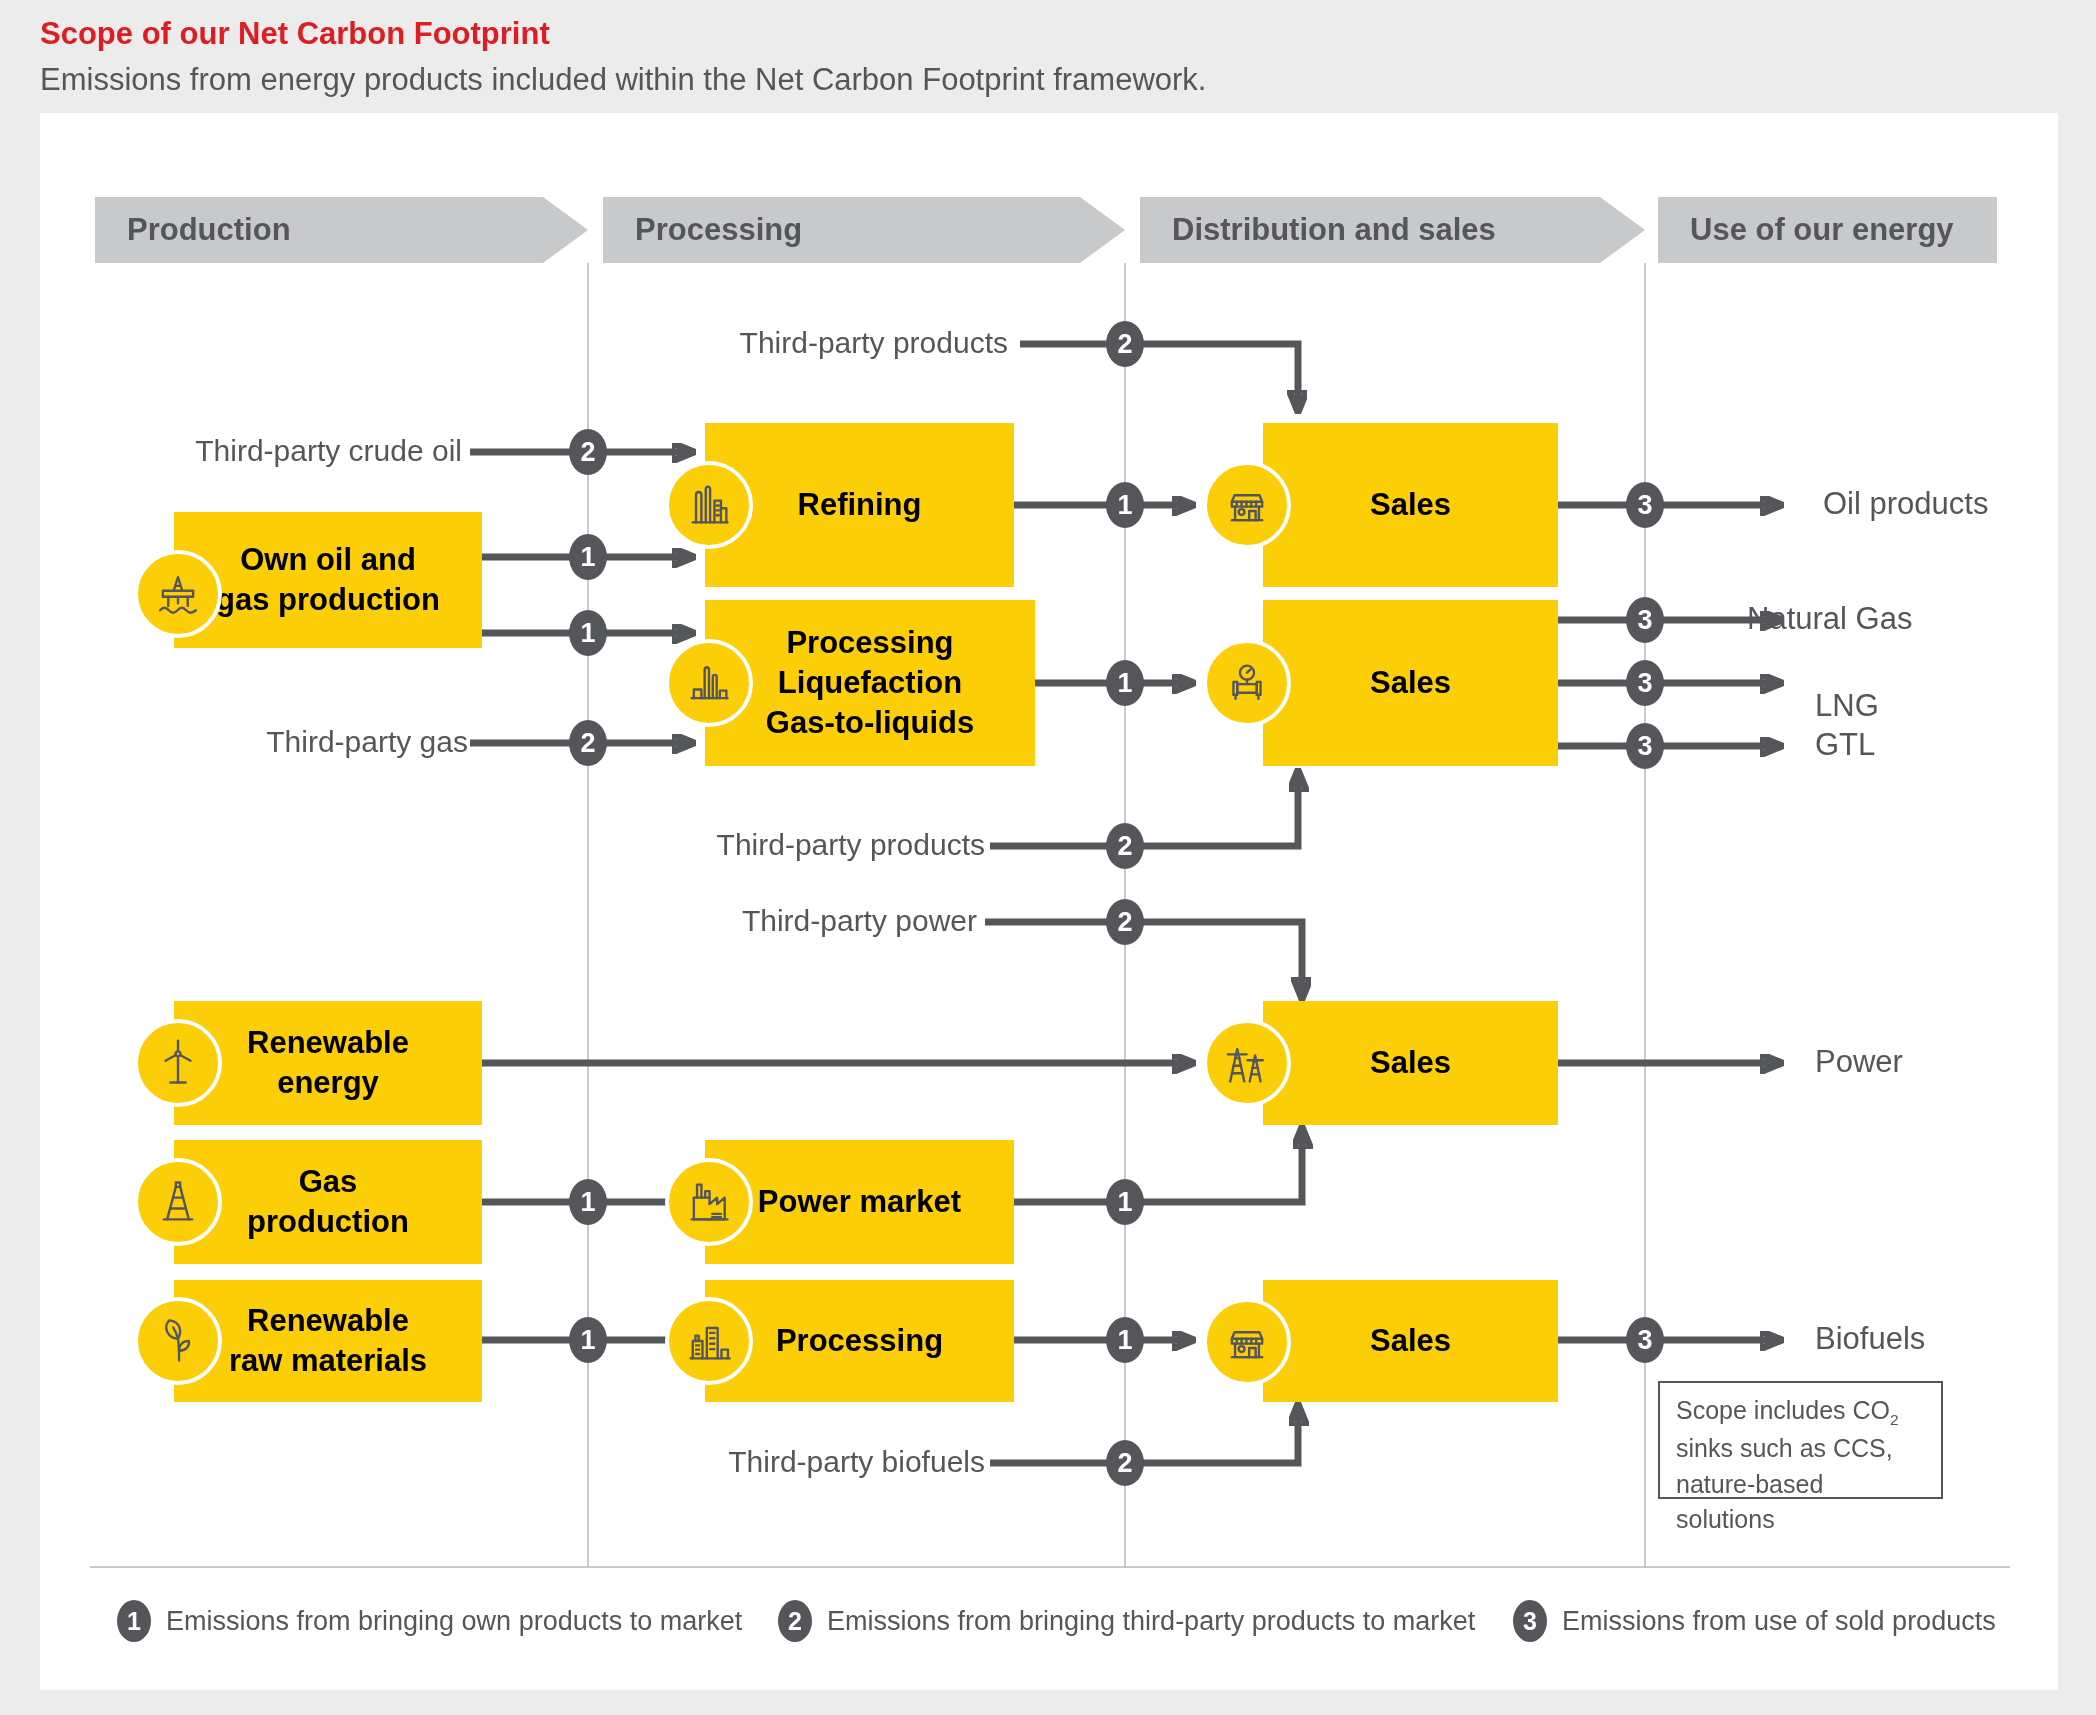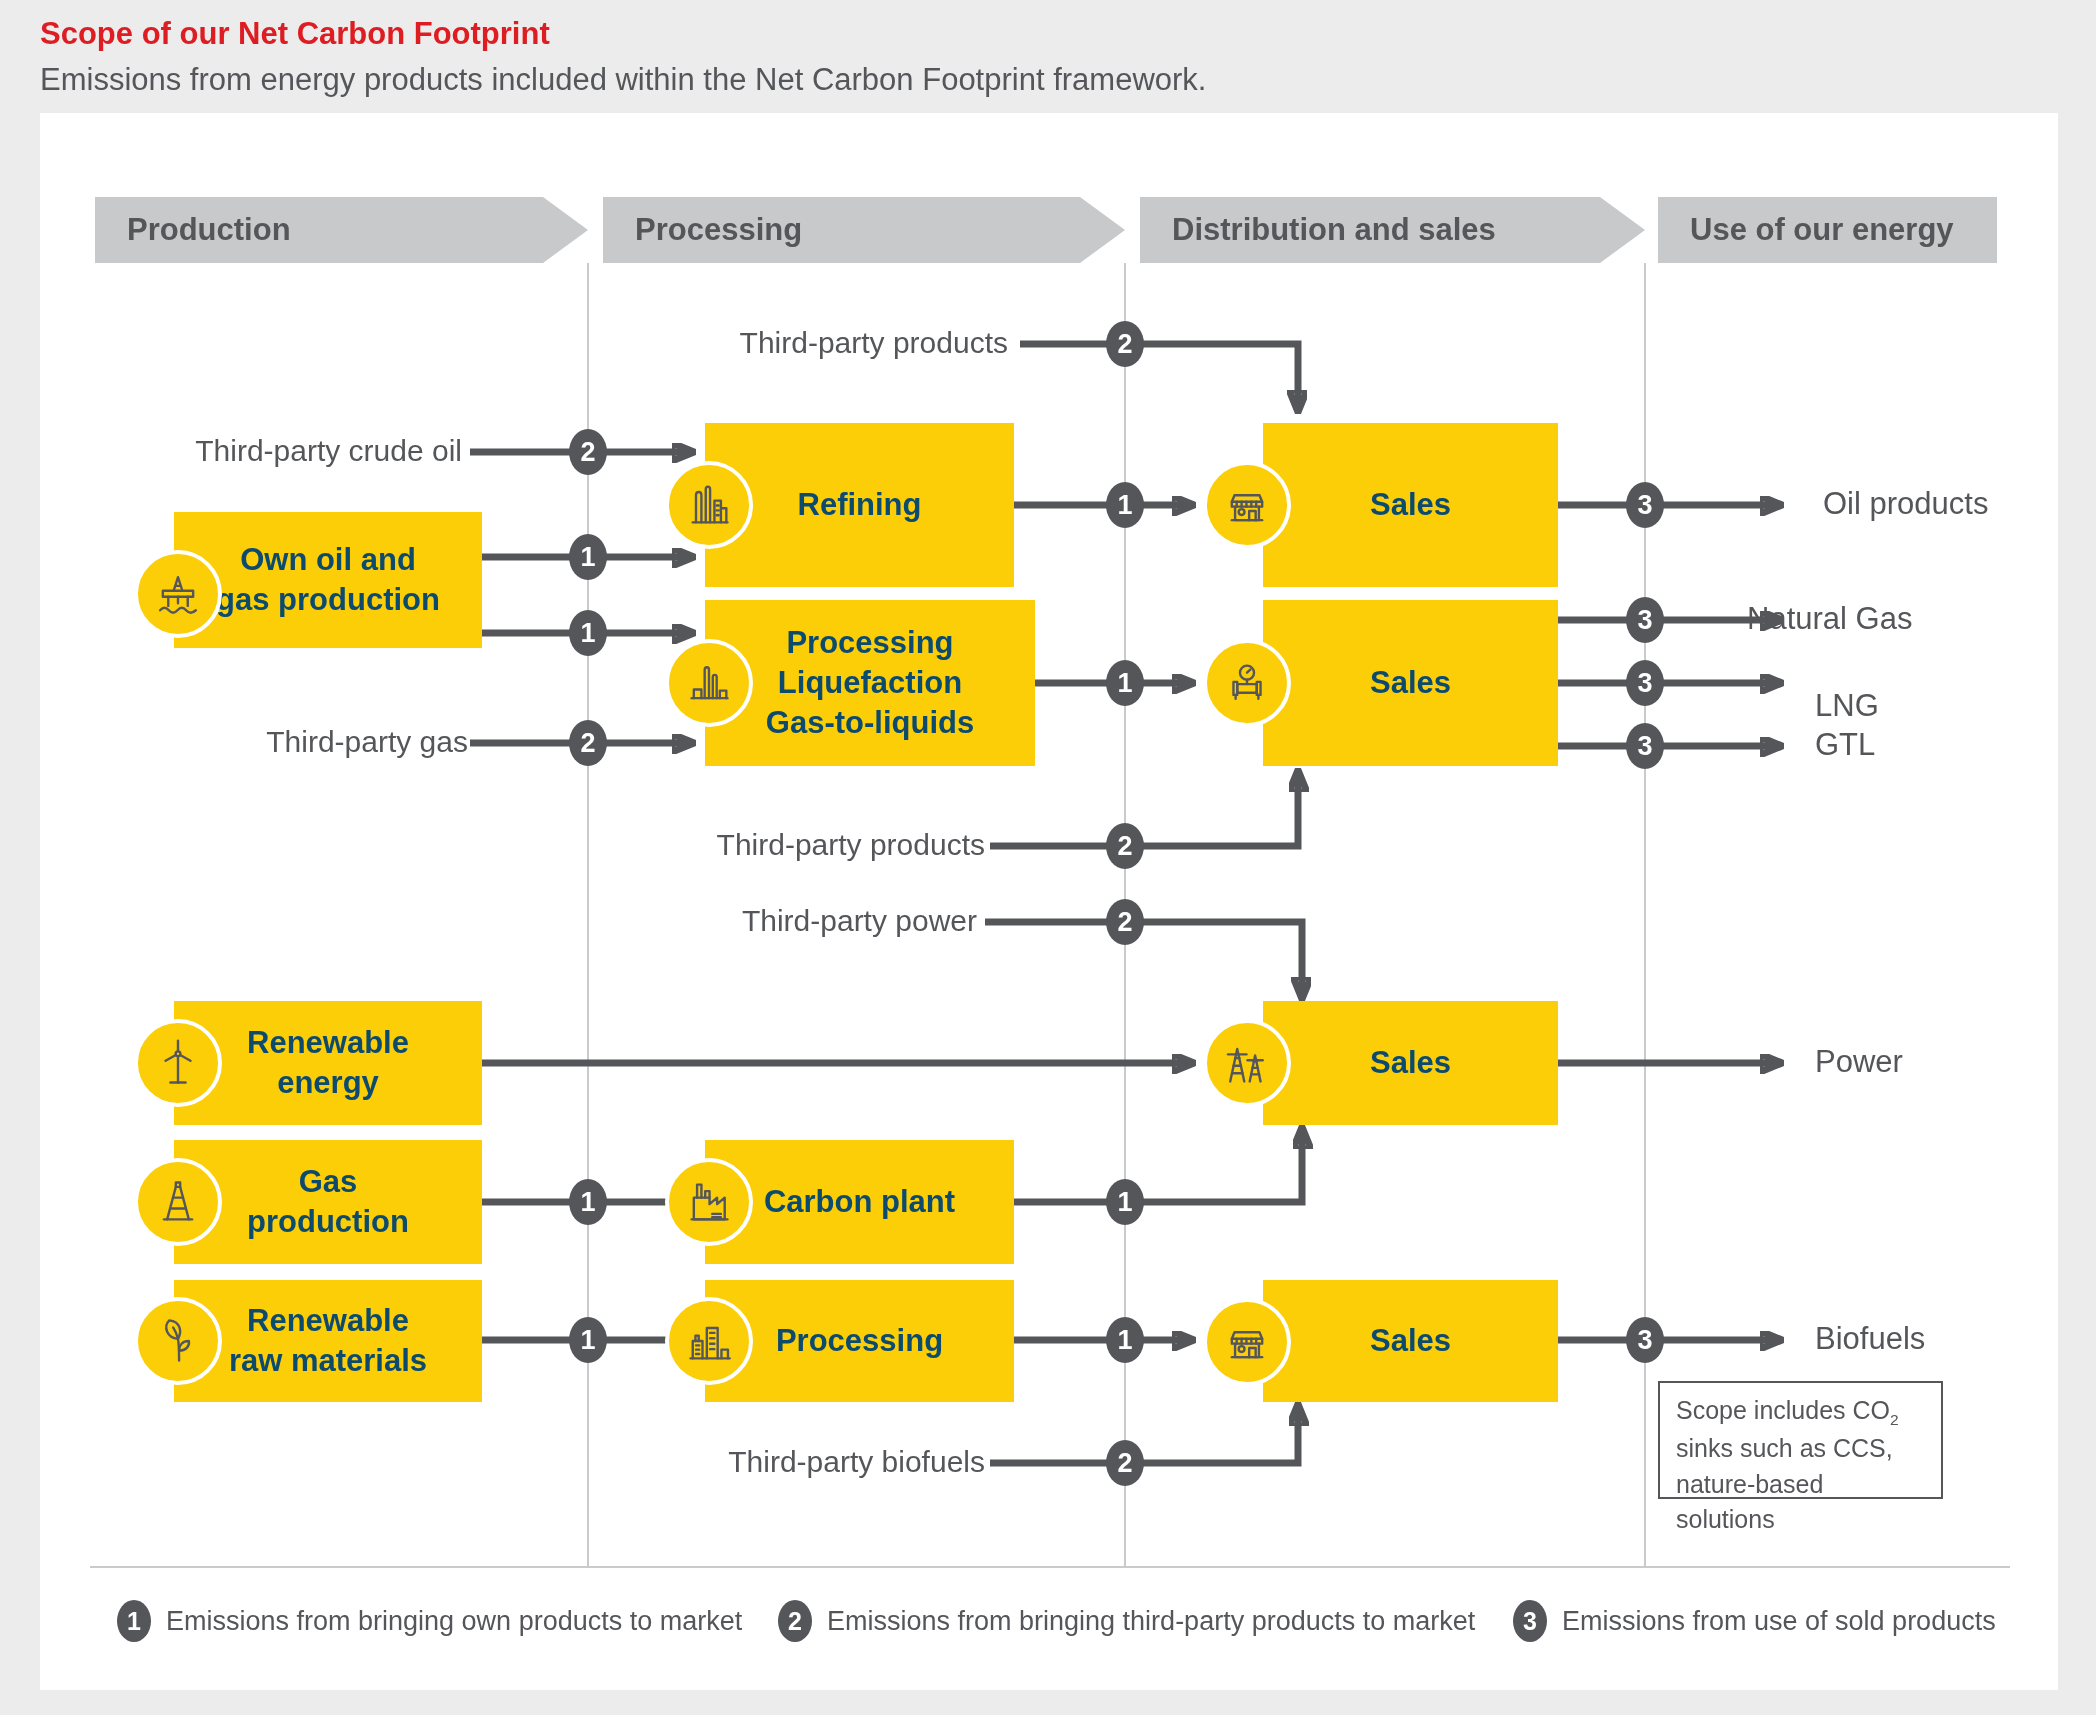--- a/index.html
+++ b/index.html
@@ -7,21 +7,21 @@
          font-family:"Liberation Sans",sans-serif;color:#58595b;}
   .title{position:absolute;left:40px;top:16px;font-size:31px;font-weight:bold;color:#dd1d21;}
   .subtitle{position:absolute;left:40px;top:62px;font-size:31px;color:#55565a;}
   .panel{position:absolute;left:40px;top:113px;width:2018px;height:1577px;background:#ffffff;}
   .header{position:absolute;top:197px;height:66px;background:#c8c9cb;color:#55565a;
           font-size:31px;font-weight:bold;line-height:66px;padding-left:32px;box-sizing:border-box;}
   .chev{clip-path:polygon(0 0,calc(100% - 45px) 0,100% 50%,calc(100% - 45px) 100%,0 100%);}
   .divider-v{position:absolute;top:263px;width:2px;height:1303px;background:#c9cacb;}
   .divider-h{position:absolute;left:90px;top:1566px;width:1920px;height:2px;background:#c9cacb;}
   .box{position:absolute;background:#fbce07;display:flex;align-items:center;justify-content:center;}
-  .box-label{font-size:31px;font-weight:bold;color:#0c4a6e;text-align:center;white-space:pre-line;line-height:1.28;}
+  .box-label{font-size:31px;font-weight:bold;color:#000000;text-align:center;white-space:pre-line;line-height:1.28;}
   .icon-circle{position:absolute;width:88px;height:88px;border-radius:50%;background:#fbce07;
                border:4px solid #ffffff;box-sizing:border-box;display:flex;align-items:center;justify-content:center;}
   .icon-circle svg{width:52px;height:52px;stroke:#54565b;fill:none;stroke-width:2.2;
                    stroke-linecap:round;stroke-linejoin:round;}
   .badge{position:absolute;width:38px;height:46px;border-radius:50%;background:#54565a;color:#ffffff;
          font-size:27px;font-weight:bold;display:flex;align-items:center;justify-content:center;
          transform:translate(-50%,-50%);}
   .flow-label{position:absolute;font-size:30px;color:#55565a;text-align:right;white-space:nowrap;}
   .output-label{position:absolute;font-size:31px;color:#55565a;white-space:nowrap;}
   .note{position:absolute;left:1658px;top:1381px;width:285px;height:118px;border:2px solid #54565a;
@@ -106,21 +106,21 @@
 energy</span>
     </div>
   <div class="box" style="left:1263px;top:1001px;width:295px;height:124px;">
     <span class="box-label">Sales</span>
     </div>
   <div class="box" style="left:174px;top:1140px;width:308px;height:124px;">
     <span class="box-label">Gas
 production</span>
     </div>
   <div class="box" style="left:705px;top:1140px;width:309px;height:124px;">
-    <span class="box-label">Carbon plant</span>
+    <span class="box-label">Power market</span>
     </div>
   <div class="box" style="left:174px;top:1280px;width:308px;height:122px;">
     <span class="box-label">Renewable
 raw materials</span>
     </div>
   <div class="box" style="left:705px;top:1280px;width:309px;height:122px;">
     <span class="box-label">Processing</span>
     </div>
   <div class="box" style="left:1263px;top:1280px;width:295px;height:122px;">
     <span class="box-label">Sales</span>

